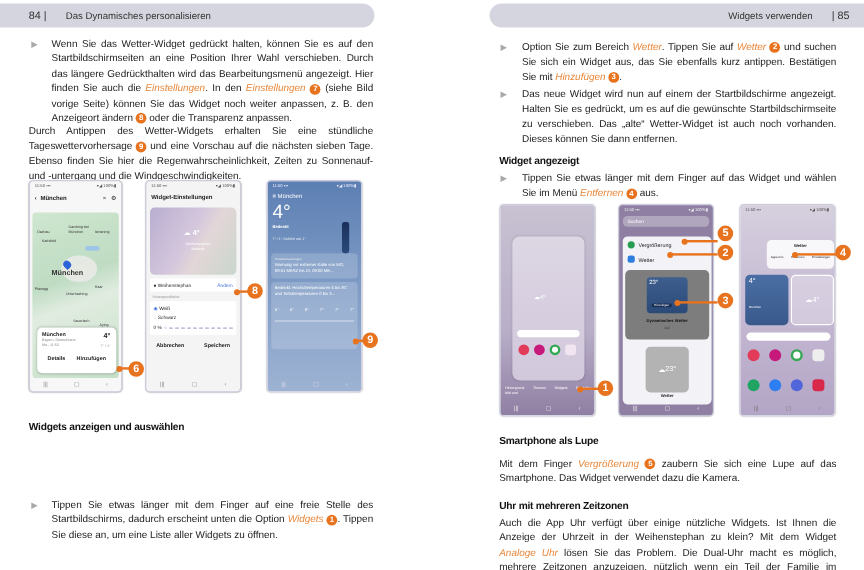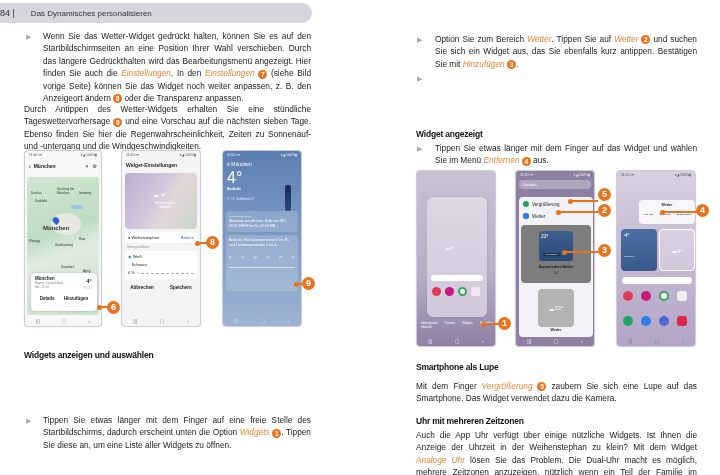--- a/index.html
+++ b/index.html
@@ -5,21 +5,21 @@
 *{box-sizing:border-box;margin:0;padding:0}
 html,body{width:720px;height:475px;overflow:hidden;background:#fff}
 body{font-family:"Liberation Sans","DejaVu Sans",sans-serif;color:#1d1d1f;position:relative}
 .page{position:absolute;top:0;height:475px;width:360px}
 .page-left{left:0}
 .page-right{left:360px}
 .hdr{position:absolute;top:3px;height:20px;background:#d5d5e0;display:flex;align-items:center;font-size:8px;color:#333}
 .page-left .hdr{left:0;width:312px;border-radius:0 12px 12px 0}
 .page-right .hdr{left:48px;width:312px;border-radius:12px 0 0 12px;justify-content:flex-end}
 .hdr .pnum{font-size:9px}
-.page-left .pnum{margin-right:16px}
+.page-left .pnum{margin-left:24px;margin-right:16px}
 .page-right .pnum{margin-left:16px;margin-right:12px}
 .txt{position:absolute;font-size:8.3px;line-height:12.4px;text-align:justify;color:#222}
 .bullet{position:absolute;color:#a9a9a9;font-size:7px}
 .em{color:#e8873a;font-style:italic}
 .num{display:inline-block;width:9px;height:9px;border-radius:50%;background:#e8731f;color:#fff;font-size:6.5px;font-weight:bold;text-align:center;line-height:9px;vertical-align:middle;font-style:normal}
 .h3{position:absolute;font-size:8.5px;font-weight:bold;color:#111;letter-spacing:-0.2px}
 .phone{position:absolute;border-radius:4px;overflow:hidden;border:1px solid #ccd;box-shadow:0 0 1px rgba(0,0,0,.2)}
 .sbar{height:8px;font-size:3.5px;color:#555;display:flex;justify-content:space-between;padding:2px 4px}
 .navbar{position:absolute;bottom:0;left:0;right:0;height:10px;display:flex;justify-content:space-around;align-items:center;font-size:5px;color:#888}
 .callout{position:absolute;width:13px;height:13px;border-radius:50%;background:#e8731f;color:#fff;font-weight:bold;font-size:9px;text-align:center;line-height:13px;z-index:5}
@@ -169,27 +169,32 @@
 
   <div class="h3" style="left:24px;top:350px">Widgets anzeigen und auswählen</div>
 
   <span class="bullet" style="left:26px;top:417px">▶</span>
   <div class="txt" style="left:43px;top:414px;width:268px">
     <span>Tippen Sie etwas länger mit dem Finger auf eine freie Stelle des Startbildschirms, dadurch erscheint unten die Option </span><span class="em">Widgets</span> <span class="num">1</span><span>. Tippen Sie diese an, um eine Liste aller Widgets zu öffnen.</span>
   </div>
 </div>
 
 <div class="page page-right">
+  <div class="hdr">
+    <span>Widgets verwenden</span>
+    <span class="pnum">| 85</span>
+  </div>
 
   <span class="bullet" style="left:57px;top:36px">▶</span>
   <div class="txt" style="left:75px;top:33px;width:262px">
     <span>Option Sie zum Bereich </span><span class="em">Wetter</span><span>. Tippen Sie auf </span><span class="em">Wetter</span> <span class="num">2</span><span> und suchen Sie sich ein Widget aus, das Sie ebenfalls kurz antippen. Bestätigen Sie mit </span><span class="em">Hinzufügen</span> <span class="num">3</span><span>.</span>
   </div>
 
   <span class="bullet" style="left:57px;top:75px">▶</span>
+  <div class="txt" style="left:75px;top:72px;width:262px">Das neue Widget wird nun auf einem der Startbildschirme angezeigt. Halten Sie es gedrückt, um es auf die gewünschte Startbildschirmseite zu verschieben. Das „alte“ Wetter-Widget ist auch noch vorhanden. Dieses können Sie dann entfernen.</div>
 
   <div class="h3" style="left:56px;top:129px">Widget angezeigt</div>
   <span class="bullet" style="left:57px;top:145px">▶</span>
   <div class="txt" style="left:75px;top:142px;width:262px">
     <span>Tippen Sie etwas länger mit dem Finger auf das Widget und wählen Sie im Menü </span><span class="em">Entfernen</span> <span class="num">4</span><span> aus.</span>
   </div>
 
   <div class="phone" style="left:56px;top:170px;width:80px;height:177px;background:linear-gradient(180deg,#c8c2d2,#b8aec8 60%,#8f7fa3)">
     <div style="position:absolute;left:10px;top:26px;width:60px;height:120px;border-radius:6px;background:linear-gradient(180deg,#ddd6e3,#d1c8dc);box-shadow:0 0 2px rgba(0,0,0,.15)">
       <div style="position:absolute;left:18px;top:48px;font-size:5px;color:#fff">☁4°</div>

